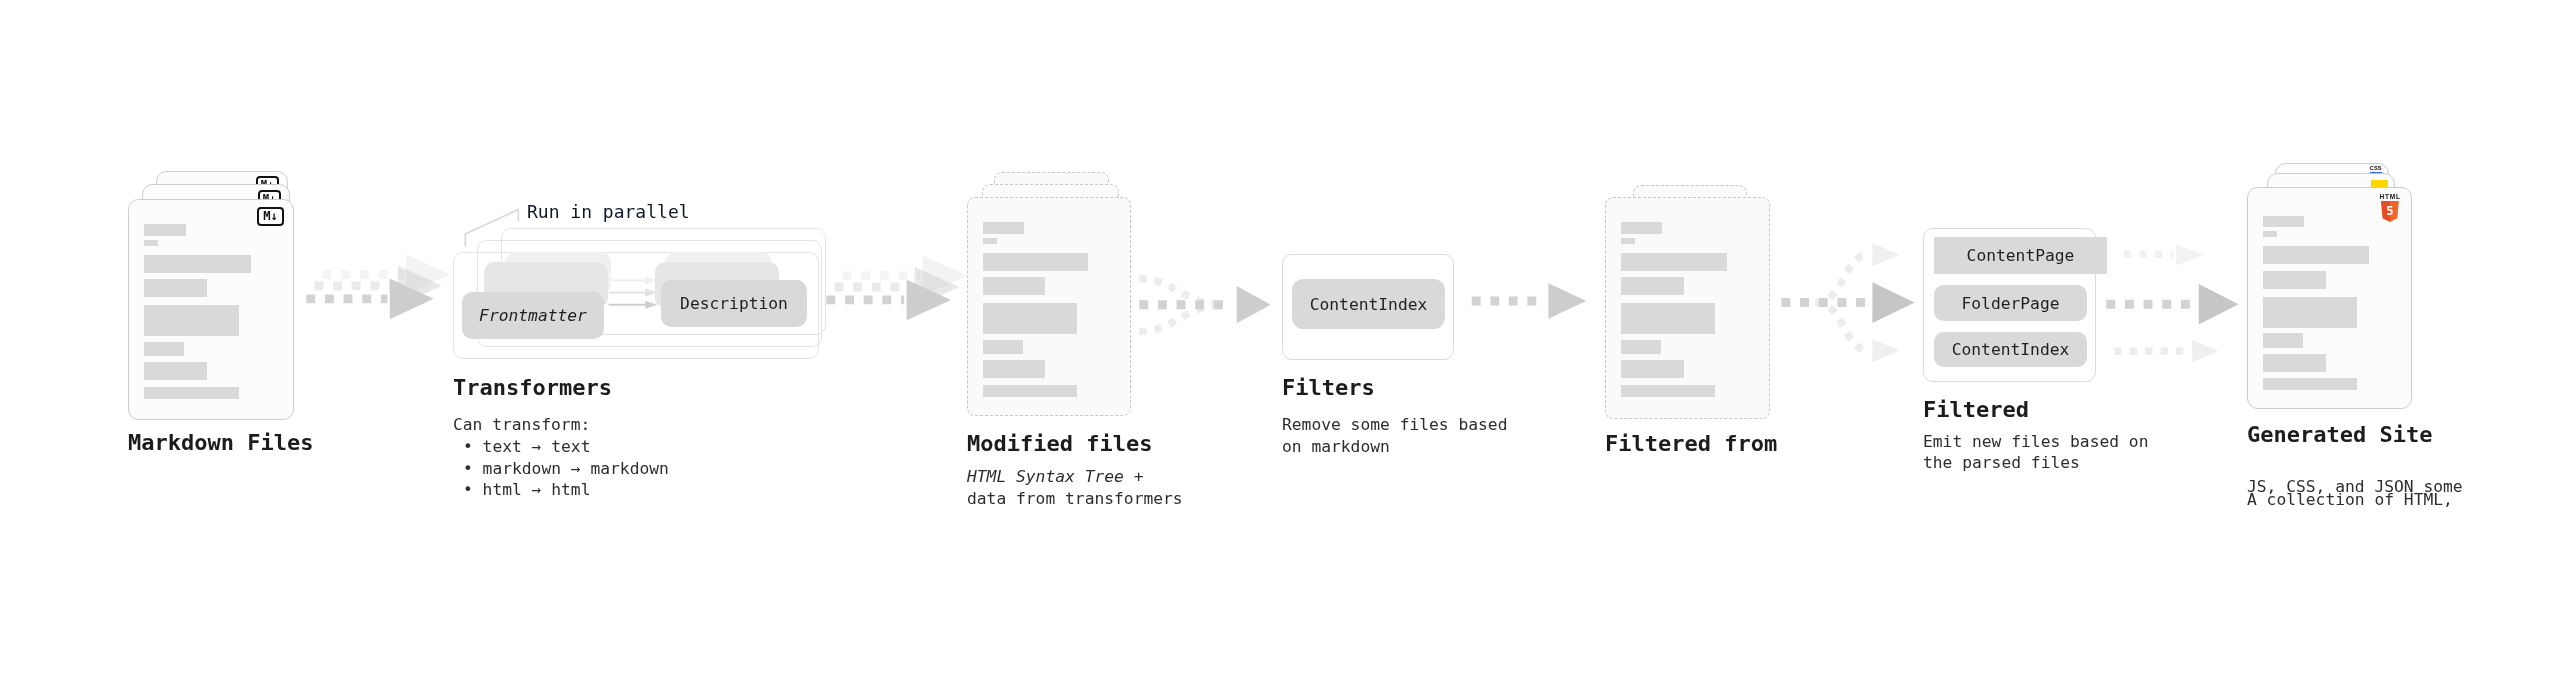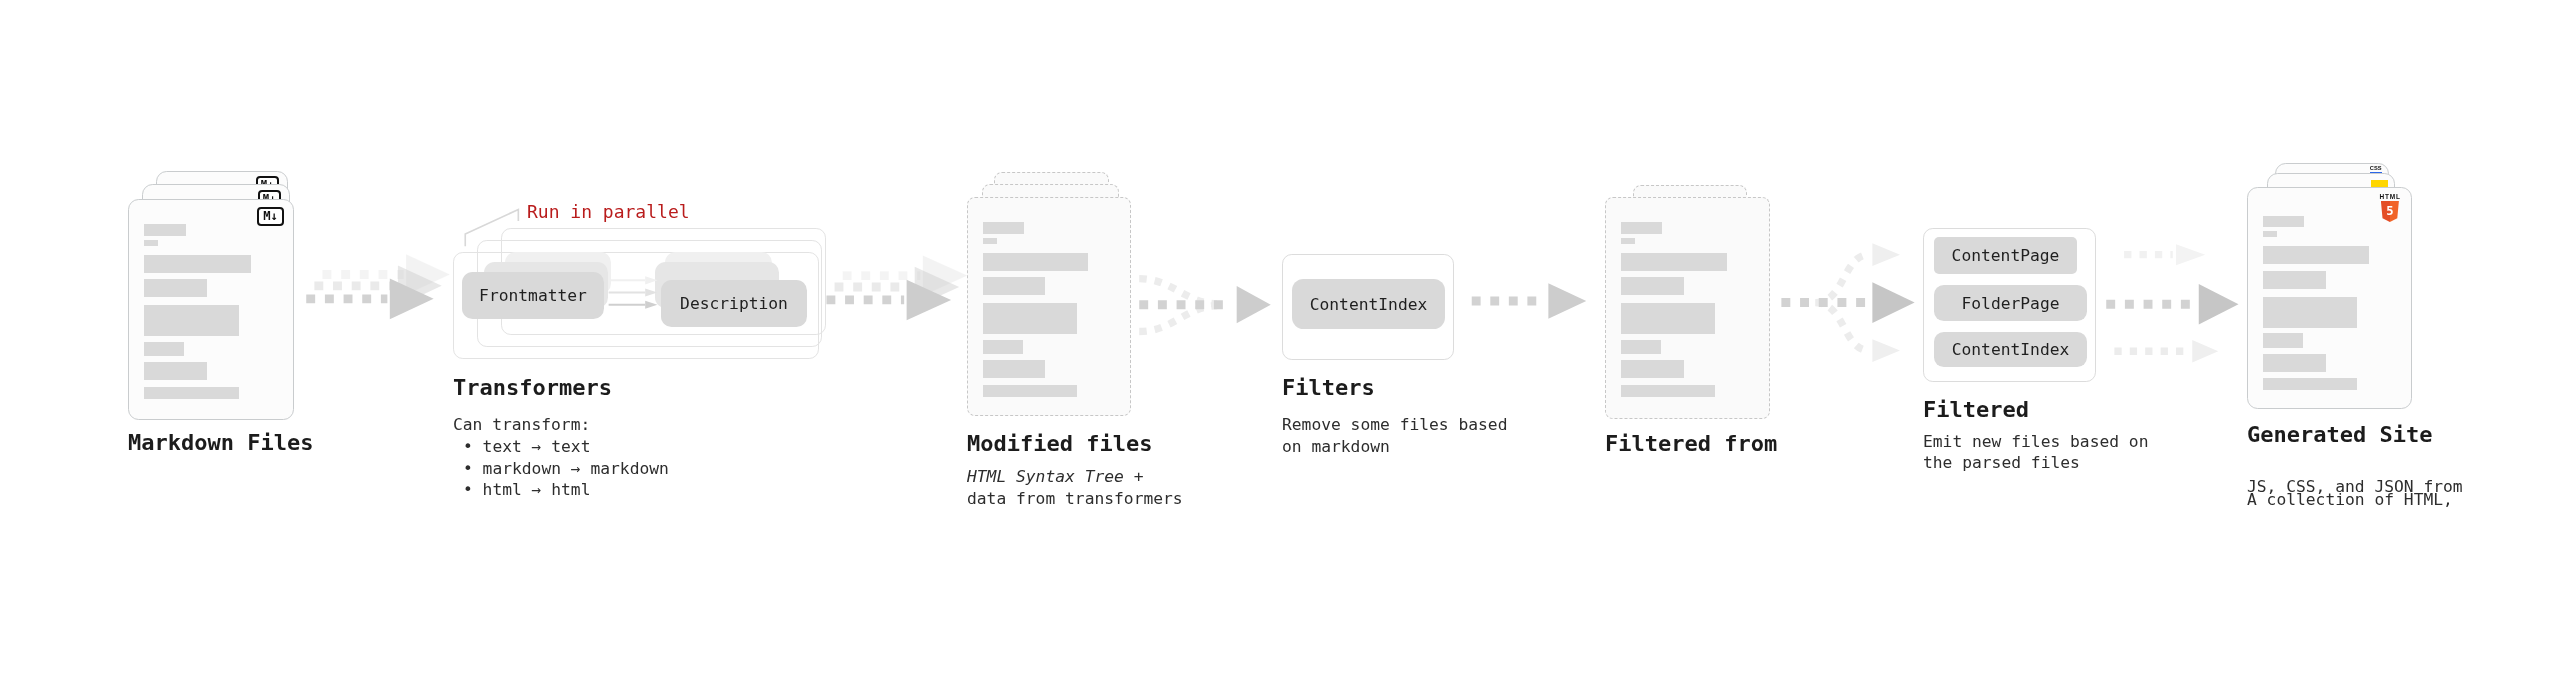--- a/index.html
+++ b/index.html
@@ -29,21 +29,21 @@
   .panel { position:absolute; border:1.6px solid #e3e3e3; border-radius:9.8px; background:transparent; }
   .panel-solid { position:absolute; border:1.6px solid #dcdcdc; border-radius:9.8px; background:#ffffff; }
   .chip { position:absolute; background:#d9d9d9; border-radius:10.6px; display:flex;
           align-items:center; justify-content:center; font-size:16.3px; color:#1f1f1f; white-space:nowrap; }
   .ghost1 { position:absolute; background:#e6e6e6; border-radius:10.6px; }
   .ghost2 { position:absolute; background:#f0f0f0; border-radius:10.6px; }
 
   
   .title { position:absolute; font-size:22px; font-weight:600; color:#1c1c1c; white-space:nowrap; }
   .cap   { position:absolute; font-size:16.3px; color:#2d2d2d; line-height:21.5px; white-space:nowrap; }
-  .note  { position:absolute; font-size:18px; color:#b91c1c; white-space:nowrap; }
+  .note  { position:absolute; font-size:18px; color:#0f172a; white-space:nowrap; }
 
   
   .md-icon { position:absolute; background:#ffffff; border:2px solid #111111; border-radius:4.1px;
              font-size:12.2px; font-weight:700; color:#111111; line-height:14.6px; padding:0 4.1px; }
   .md-icon.sm { font-size:10.6px; line-height:13px; padding:0 3.3px; }
   .h5-badge { position:absolute; width:21px; text-align:center; }
   .h5-label { display:block; font-family:"Liberation Sans",sans-serif; font-size:6.5px; font-weight:700;
               letter-spacing:0.8px; color:#111111; line-height:7.3px; }
   .h5-shield { display:block; width:18px; height:21px; margin:0.8px auto 0;
                background:linear-gradient(90deg,#e44d26 50%,#f16529 50%);
@@ -129,21 +129,21 @@
       <g stroke="#e2e2e2">
           <line class="thin-arrow" x1="3" y1="24" x2="48" y2="24"></line>
         </g>
         <polygon points="48,19 48,29 63,24" fill="#e2e2e2"></polygon>
       <g stroke="#cfcfcf">
           <line class="thin-arrow" x1="3" y1="39" x2="48" y2="39"></line>
         </g>
         <polygon points="48,34 48,44 63,39" fill="#cfcfcf"></polygon>
     </svg>
 
-    <div class="chip" style="left:462px;top:272px;width:142px;height:47px;">Frontmatter</div>
+    <div class="chip" style="left:462px;top:292px;width:142px;height:47px;font-style:italic;">Frontmatter</div>
     <div class="chip" style="left:661px;top:280px;width:146px;height:47px;">Description</div>
 
     <div class="title" style="left:453px;top:375px;">Transformers</div>
     <div class="cap" style="left:453px;top:414px;">Can transform:</div>
     <div class="cap" style="left:463px;top:436px;">• text → text</div>
     <div class="cap" style="left:463px;top:458px;">• markdown → markdown</div>
     <div class="cap" style="left:463px;top:479px;">• html → html</div>
   </div>
 
   <svg style="left:823px;top:240px;" width="134" height="85" viewBox="0 0 165 105">
@@ -222,21 +222,21 @@
     <path class="dash-lite" d="M 46,77 C 82,77 80,18 112,18"></path>
     <polygon class="head-lite" points="116,4 116,32 150,18"></polygon>
     <path class="dash-lite" d="M 46,77 C 82,77 80,136 112,136"></path>
     <polygon class="head-lite" points="116,122 116,150 150,136"></polygon>
     <line class="dash-main" x1="4" y1="77" x2="112" y2="77"></line>
     <polygon class="head-dark" points="116,52 116,102 168,77"></polygon>
   </svg>
 
   <div>
     <div class="panel-solid" style="left:1923px;top:228px;width:173px;height:154px;"></div>
-    <div class="chip" style="left:1934px;top:237px;width:143px;height:37px;border-radius:5px;">ContentPage</div>
+    <div class="chip" style="left:1934px;top:237px;width:173px;height:37px;border-radius:0;">ContentPage</div>
     <div class="chip" style="left:1934px;top:285px;width:153px;height:36px;border-radius:9.8px;">FolderPage</div>
     <div class="chip" style="left:1934px;top:332px;width:153px;height:35px;border-radius:9.8px;">ContentIndex</div>
     <div class="title" style="left:1923px;top:397px;">Filtered</div>
     <div class="cap" style="left:1923px;top:431px;">Emit new files based on</div>
     <div class="cap" style="left:1923px;top:452px;">the parsed files</div>
   </div>
 
   <svg style="left:2103px;top:240px;" width="142" height="130" viewBox="0 0 175 160">
     <line class="dash-xlite" x1="26" y1="18" x2="86" y2="18"></line>
     <polygon class="head-xlite" points="90,5 90,31 126,18"></polygon>
@@ -264,17 +264,17 @@
           <i class="b3"></i>
           <i class="b4"></i>
           <i class="b5"></i>
           <i class="b6"></i>
           <i class="b7"></i>
           <i class="b8"></i>
       </div>
     </div>
     <div class="title" style="left:2247px;top:422px;">Generated Site</div>
     <div class="cap" style="left:2247px;top:455px;margin-top:34px;">A collection of HTML,</div>
-    <div class="cap" style="left:2247px;top:476px;">JS, CSS, and JSON from</div>
+    <div class="cap" style="left:2247px;top:476px;">JS, CSS, and JSON some</div>
   </div>
 
 </div>
 
 
 </body></html>

